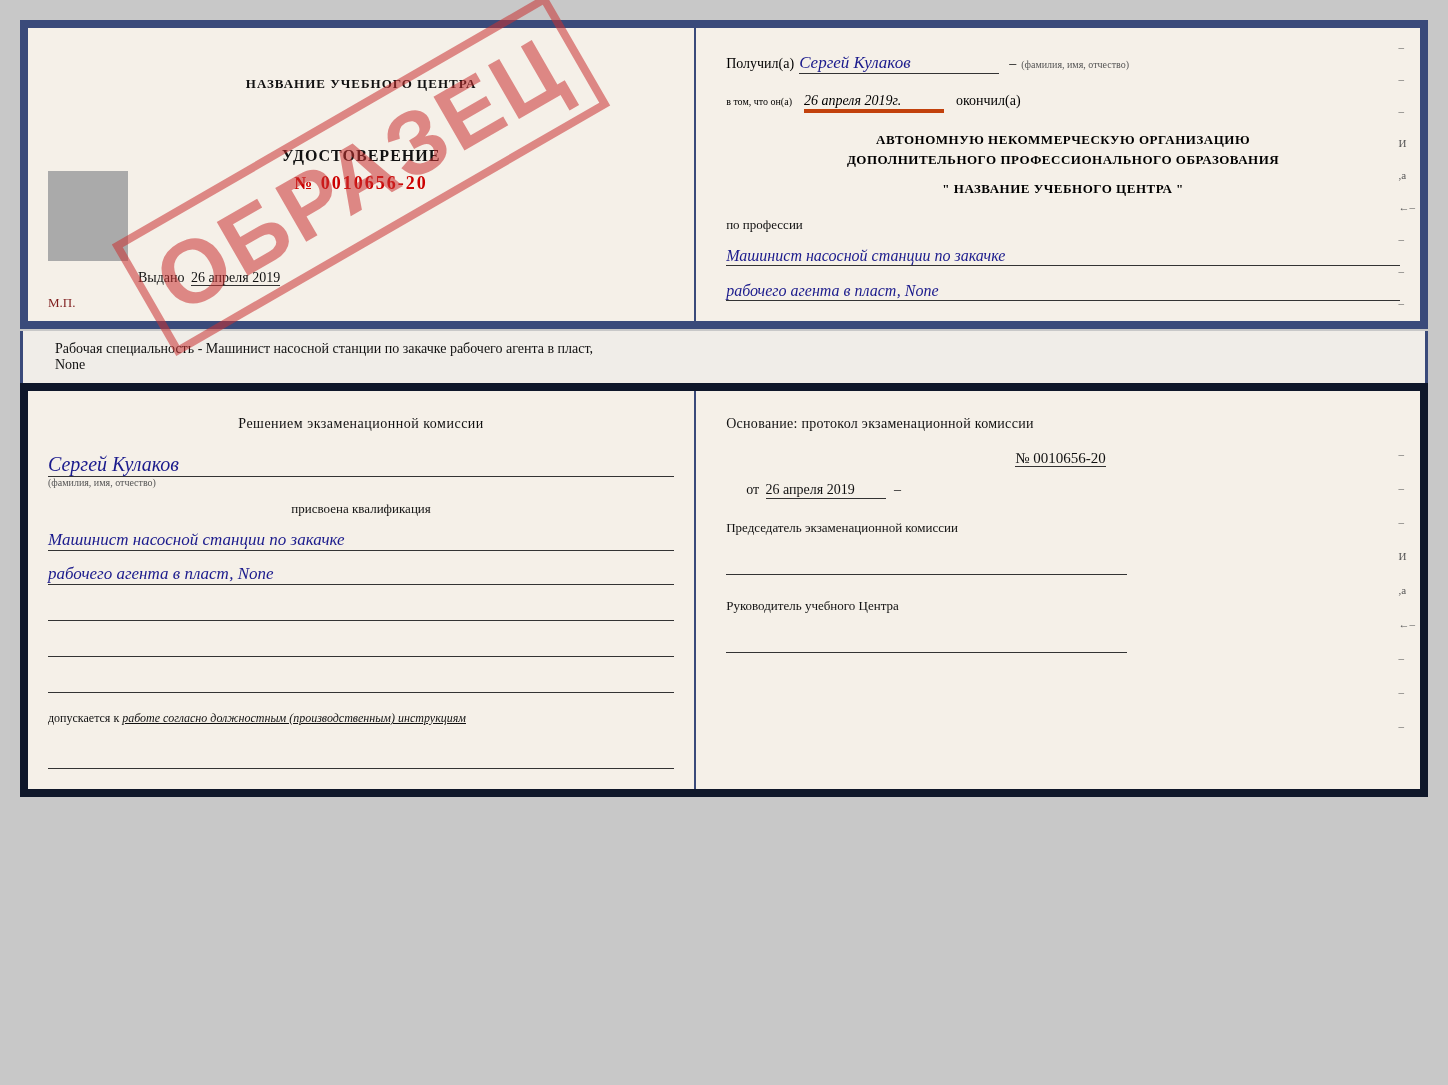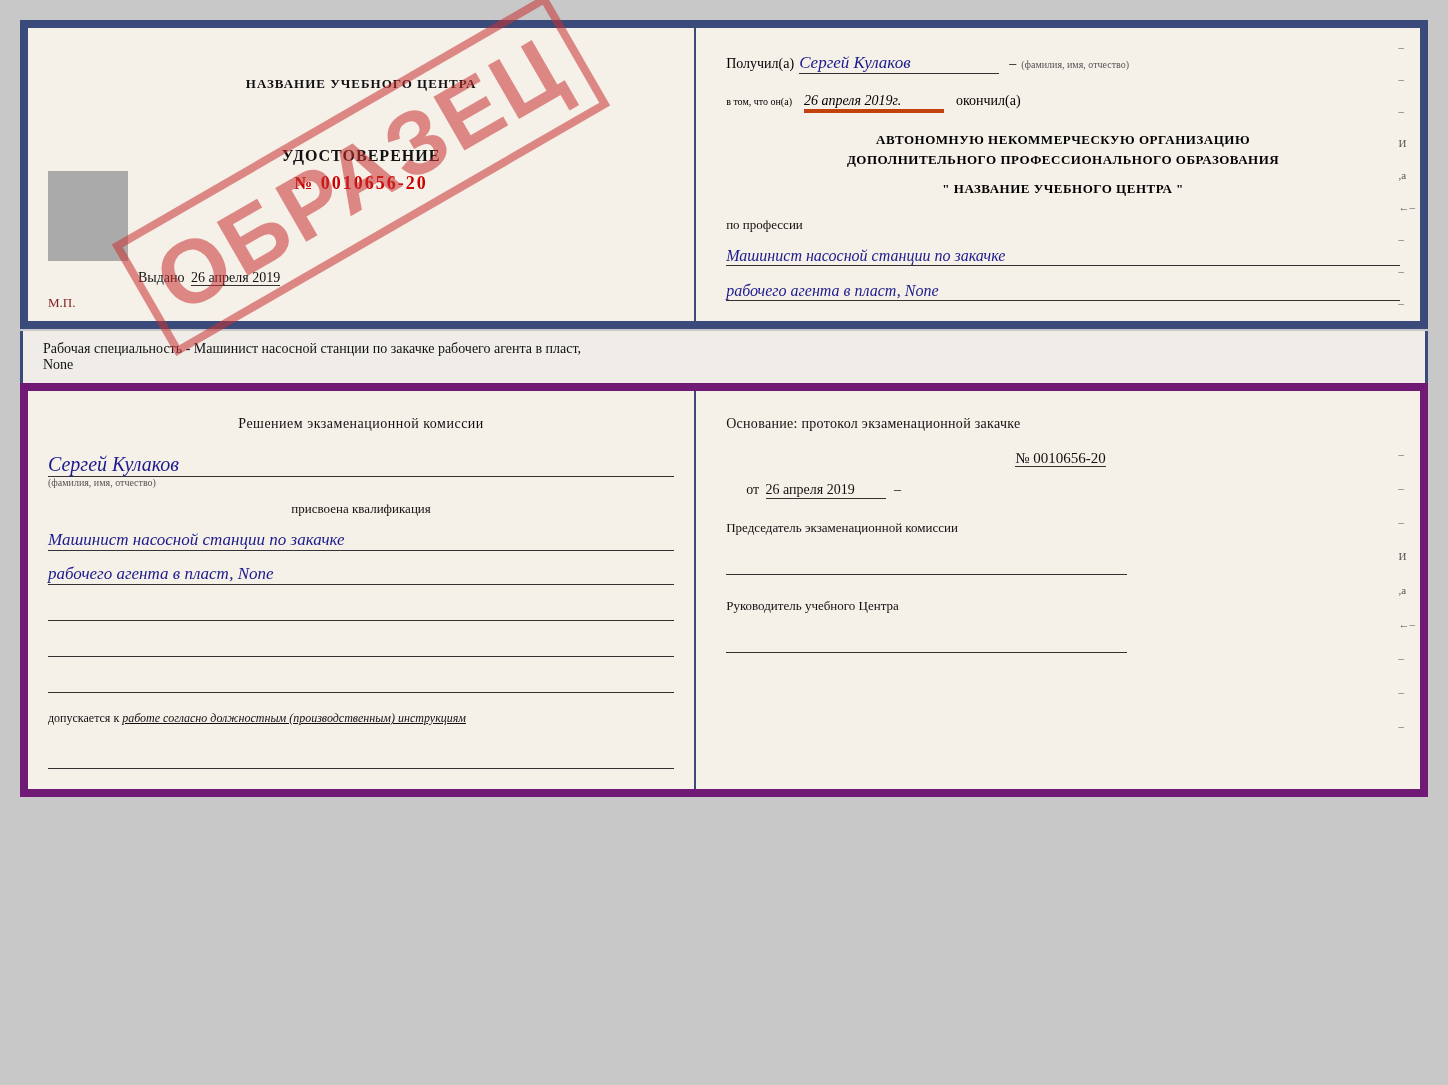--- a/index.html
+++ b/index.html
@@ -165,21 +165,21 @@
       display: flex;
       flex-direction: column;
       gap: 20px;
       font-size: 11px;
       color: #555;
     }
 
     
     .middle-text {
       background: #f0ede8;
-      padding: 10px 20px;
+      padding: 10px 32px;
       font-size: 14px;
       color: #111;
       border-left: 3px solid #3a4a7a;
       border-right: 3px solid #3a4a7a;
     }
 
     .doc-bottom-left {
       width: 48%;
       border-right: 2px solid #3a4a7a;
       padding: 25px 20px 20px 20px;
@@ -329,21 +329,21 @@
       color: #555;
     }
 
     .outer-wrapper {
       background: #3a4a7a;
       padding: 8px;
       margin-bottom: 2px;
     }
 
     .outer-wrapper-bottom {
-      background: #701a75;
+      background: #0f172a;
       padding: 8px;
     }
 
     .inner-doc {
       background: #f5f0e8;
     }
 
     .doc-flex {
       display: flex;
     }
@@ -453,21 +453,21 @@
         <div class="allowed-text">
           <span>допускается к</span>
           <span class="allowed-italic">работе согласно должностным (производственным) инструкциям</span>
         </div>
 
         <div class="blank-bottom"></div>
       </div>
 
       <div class="doc-bottom-right">
 
-        <div class="basis-title">Основание: протокол экзаменационной закачке</div>
+        <div class="basis-title">Основание: протокол экзаменационной комиссии</div>
 
         <div class="protocol-number">
           <span>№ 0010656-20</span>
         </div>
 
         <div class="protocol-date">
           <span>от</span>
           <span style="border-bottom:1px solid #333;display:inline-block;min-width:120px;margin-left:3px;">26 апреля 2019</span>
           <span style="margin-left:5px;">–</span>
         </div>

